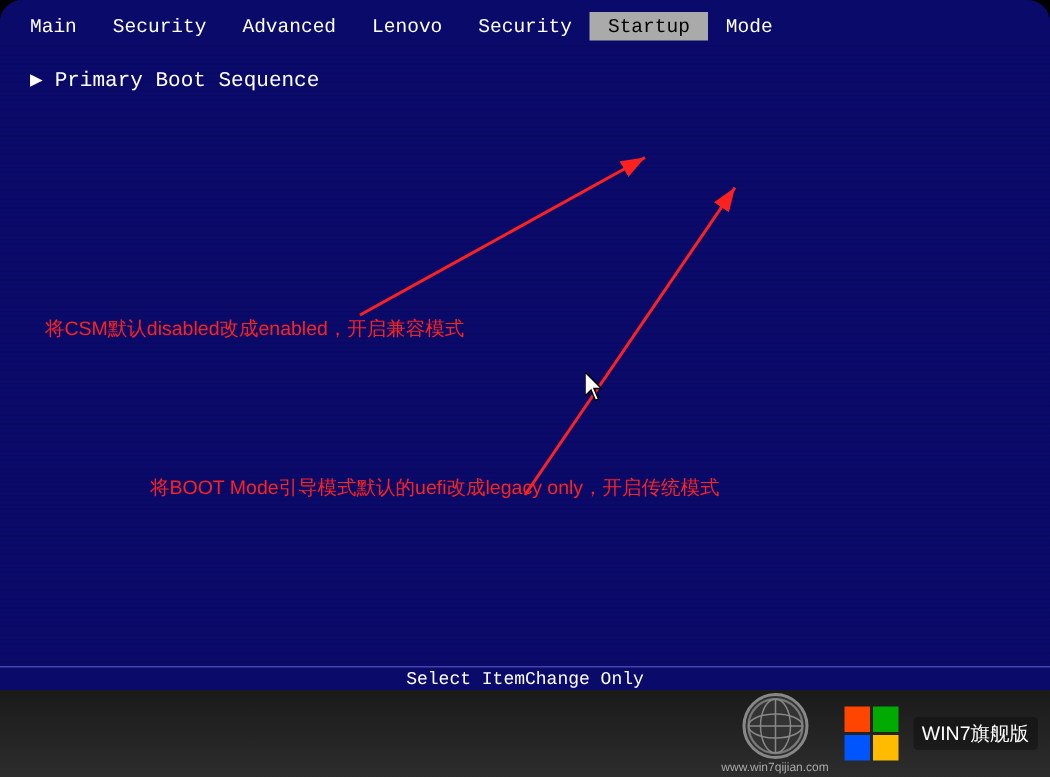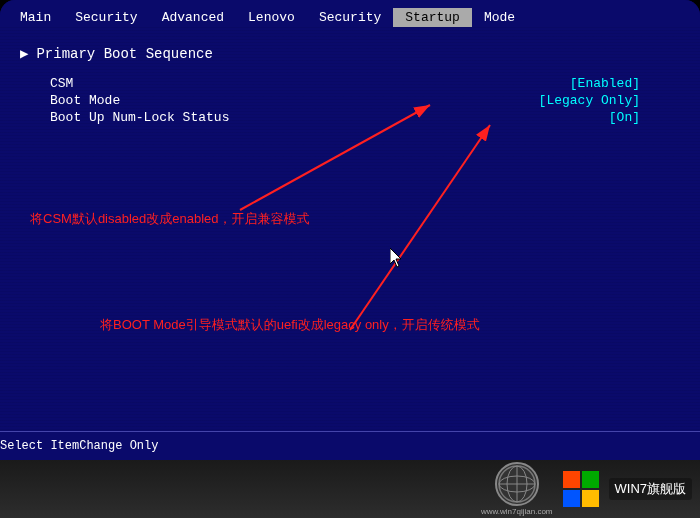--- a/index.html
+++ b/index.html
@@ -190,24 +190,24 @@
       padding: 0 8px;
       position: relative;
     }
 
     
     #bios-bottom-bar {
       position: absolute;
       bottom: 58px;
       left: 0;
       width: 700px;
-      height: 29px;
+      height: 16px;
       background: #0a0a6b;
       display: flex;
-      justify-content: flex-start;
+      justify-content: center;
       align-items: center;
       border-top: 1px solid #4444aa;
       z-index: 5;
     }
 
     .bios-bottom-item {
       color: #fff;
       font-size: 12px;
       font-family: 'Courier New', Courier, monospace;
     }
@@ -283,34 +283,20 @@
       <div class="menu-item">Mode</div>
     </div>
   </div>
 
   <div id="bios-content">
     <div class="section-header">
       <span class="triangle-icon">▶</span>
       <span class="section-title">Primary Boot Sequence</span>
     </div>
 
-    <div class="settings-list">
-      <div class="setting-row">
-        <span class="setting-label">CSM</span>
-        <span class="setting-value">[Enabled]</span>
-      </div>
-      <div class="setting-row">
-        <span class="setting-label">Boot Mode</span>
-        <span class="setting-value">[Legacy Only]</span>
-      </div>
-      <div class="setting-row">
-        <span class="setting-label">Boot Up Num-Lock Status</span>
-        <span class="setting-value">[On]</span>
-      </div>
-    </div>
   </div>
 
   <svg id="arrows-svg">
 
     <defs>
       <marker id="arrowhead-red" markerWidth="8" markerHeight="6" refX="8" refY="3" orient="auto">
         <polygon points="0 0, 8 3, 0 6" fill="#ff2020"></polygon>
       </marker>
     </defs>
 

